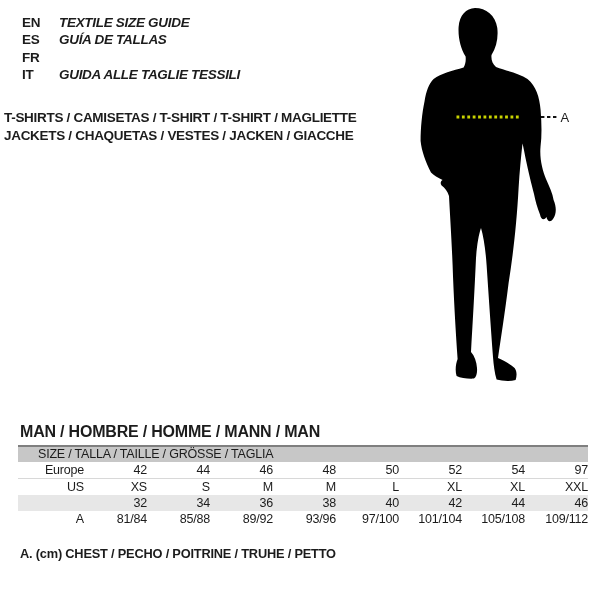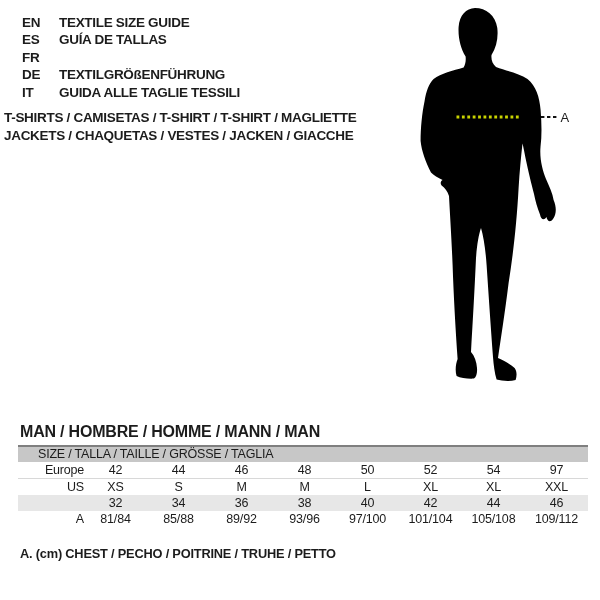--- a/index.html
+++ b/index.html
@@ -6,21 +6,21 @@
   .page {
     position:relative; width:600px; height:574px; overflow:hidden;
     background:var(--page-bg,#ffffff);
     color:var(--text-color,#1c1c1c);
     font-family:"Liberation Sans", sans-serif;
   }
   
   .lang-block { position:absolute; top:15px; left:22px; }
   .lang-row { display:flex; height:17.4px; }
   .lang-code { width:37px; font-weight:bold; font-size:13.5px; letter-spacing:-0.3px; }
-  .lang-label { font-weight:bold; font-size:13.5px; letter-spacing:-0.3px; white-space:nowrap; }
+  .lang-label { font-weight:bold; font-size:13.5px; letter-spacing:-0.3px; white-space:nowrap;font-style:italic; }
   
   .cats { position:absolute; top:109px; left:4px; }
   .cat-line { font-weight:bold; font-size:13.5px; line-height:17.6px; letter-spacing:-0.3px; white-space:nowrap; }
   
   svg.figure { position:absolute; left:0; top:0; }
   [data-name="silhouette-shape"] { fill:var(--silhouette-color,#000); }
   [data-name="chest-measure-line"] {
     stroke:var(--measure-line-color,#c9d400); stroke-width:3; stroke-dasharray:2.8 2.6;
   }
   [data-name="measure-callout-dashes"] {
@@ -36,45 +36,41 @@
   .tbl-header {
     position:absolute; top:445px; left:18px; width:570px; height:17px;
     box-sizing:border-box; background:var(--table-header-bg,#c7c7c7);
     border-top:2px solid var(--table-top-border,#7f7f7f);
     font-size:12.5px; line-height:15px; padding-left:20px; letter-spacing:-0.2px;
   }
   table.size-table {
     position:absolute; top:462px; left:18px; width:570px;
     border-collapse:collapse; table-layout:fixed; font-size:12.5px;
   }
-  .size-table td { height:16px; padding:0; text-align:center; letter-spacing:-0.2px; white-space:nowrap; }
+  .size-table td { height:16px; padding:0; text-align:right; letter-spacing:-0.2px; white-space:nowrap; }
   .size-table td.lbl { text-align:right; padding-left:4px; }
   .size-table tr.row-0 td { border-bottom:1px solid var(--row-divider,#d8d8d8); }
   .size-table tr.row-2 { background:var(--table-zebra-bg,#e7e7e7); }
 </style>
 </head>
 <body>
 
 <div class="page" data-name="textile-size-guide-page">
 
   <div class="lang-block" data-name="language-list">
     <div class="lang-row" data-name="language-row">
       <span class="lang-code" data-name="language-code">EN</span>
       <span class="lang-label" data-name="language-label">TEXTILE SIZE GUIDE</span>
     </div>
     <div class="lang-row" data-name="language-row">
       <span class="lang-code" data-name="language-code">ES</span>
       <span class="lang-label" data-name="language-label">GUÍA DE TALLAS</span>
     </div>
     <div class="lang-row" data-name="language-row">
       <span class="lang-code" data-name="language-code">FR</span>
-    </div>
-    <div class="lang-row" data-name="language-row">
-      <span class="lang-code" data-name="language-code">DE</span>
-      <span class="lang-label" data-name="language-label">TEXTILGRÖßENFÜHRUNG</span>
     </div>
     <div class="lang-row" data-name="language-row">
       <span class="lang-code" data-name="language-code">IT</span>
       <span class="lang-label" data-name="language-label">GUIDA ALLE TAGLIE TESSILI</span>
     </div>
   </div>
 
   <div class="cats" data-name="category-lines">
     <div class="cat-line" data-name="category-line-tshirts">T-SHIRTS / CAMISETAS / T-SHIRT / T-SHIRT / MAGLIETTE</div>
     <div class="cat-line" data-name="category-line-jackets">JACKETS / CHAQUETAS / VESTES / JACKEN / GIACCHE</div>

